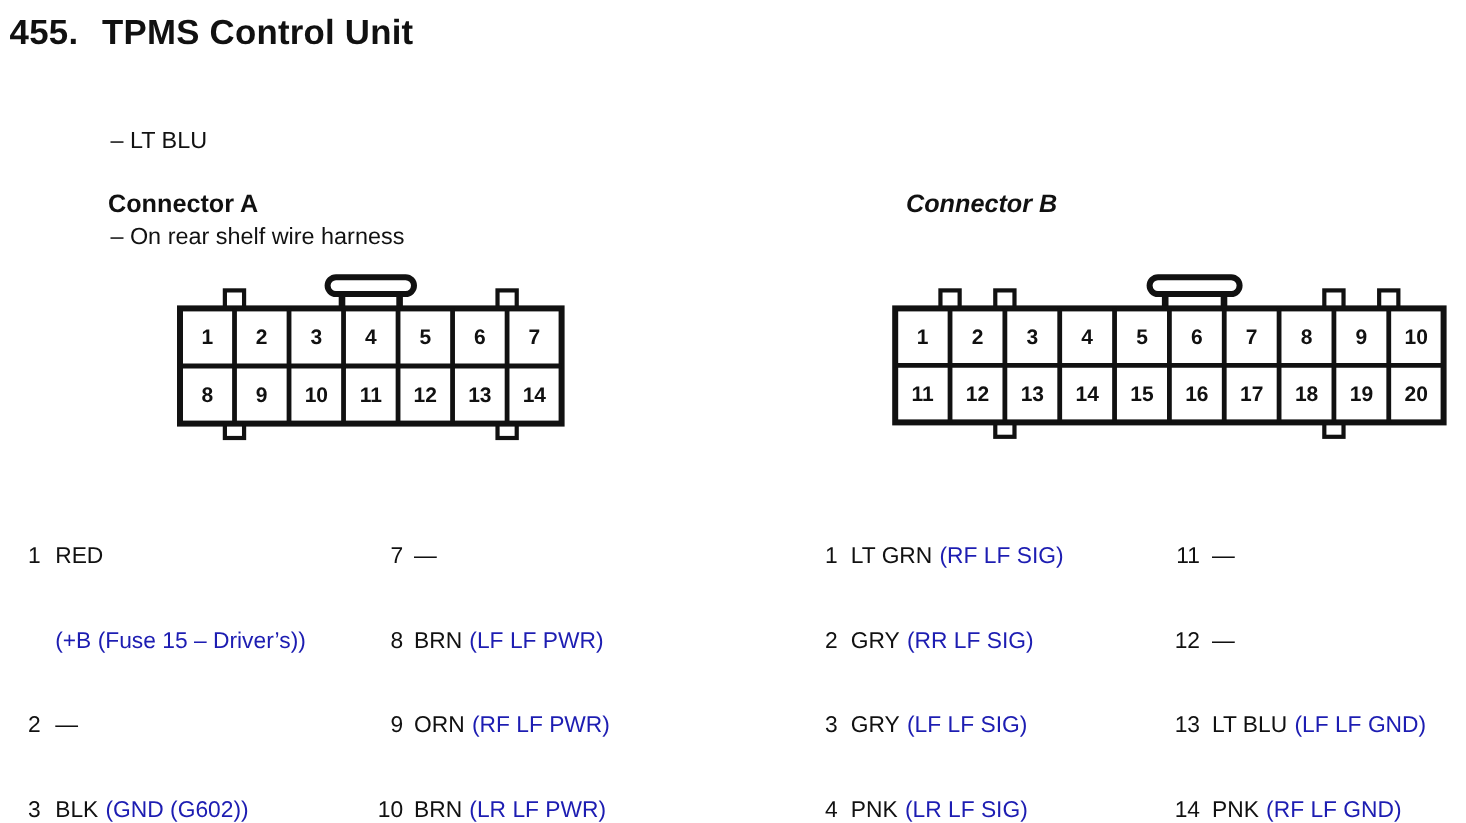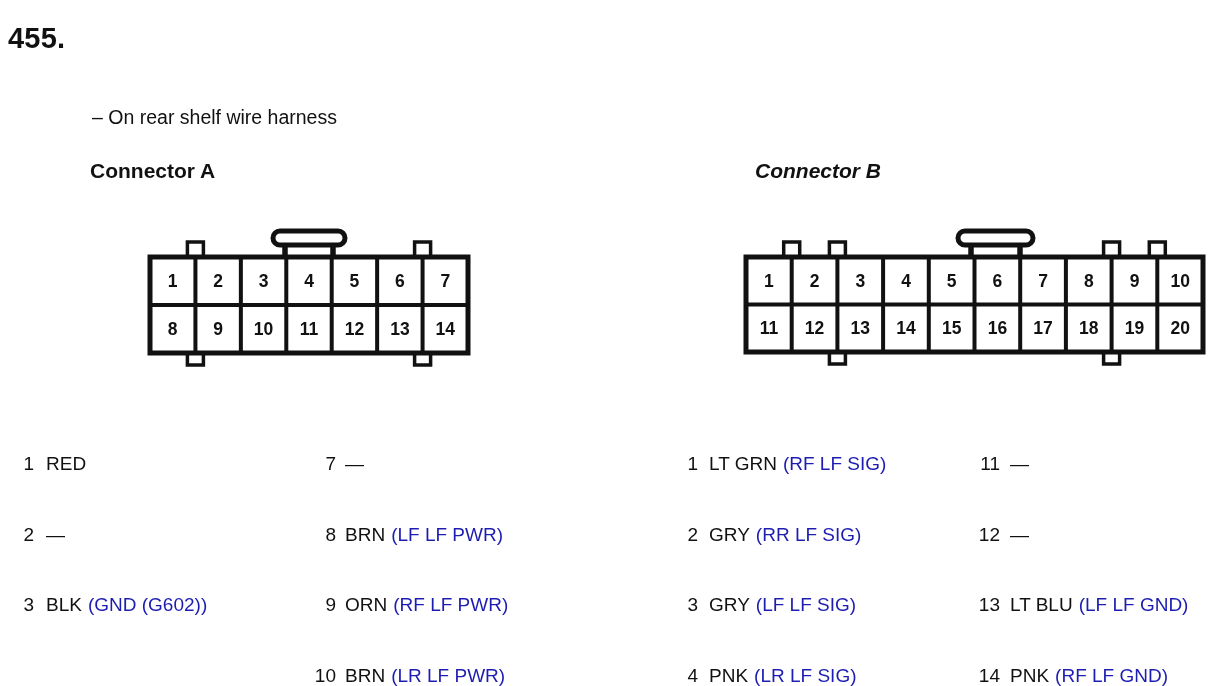--- a/index.html
+++ b/index.html
@@ -8,21 +8,21 @@
     position:relative;
     background:#ffffff;
     font-family:"Liberation Sans", sans-serif;
     color:var(--text-black, #111111);
     overflow:hidden;
   }
   .abs { position:absolute; }
 
   
   .title-row {
-    left:8px; top:22px;
+    left:8px; top:12px;
     display:flex; align-items:baseline;
     font-weight:bold; font-size:29px; letter-spacing:0.2px;
   }
   .title-num { width:77px; flex:none; }
 
   
   .notes {
     left:92px; top:51px;
     font-size:19.5px; line-height:26.5px;
     list-style:none; white-space:pre;
@@ -55,23 +55,25 @@
   .la1 { left:15px;  top:407px; --numw:19px; --gap:12px; }
   .la2 { left:310px; top:407px; --numw:26px; --gap:9px;  }
   .lb1 { left:672px; top:407px; --numw:26px; --gap:11px; }
   .lb2 { left:974px; top:407px; --numw:26px; --gap:10px; }
 </style>
 </head>
 <body>
 
 <div class="abs title-row">
   <span class="title-num">455.</span>
+  <span class="title-text">TPMS Control Unit</span>
 </div>
 
 <ul class="abs notes">
+  <li>– LT BLU</li>
   <li>– On rear shelf wire harness</li>
 </ul>
 
 <div class="abs conn-heading head-a">Connector A</div>
 <div class="abs conn-heading head-b">Connector B</div>
 
 <svg class="abs svg-a" width="345" height="150" viewBox="0 0 345 150">
   <g stroke="#111" fill="none">
 
     <path d="M145,21 V37" stroke-width="5.5"></path>
@@ -135,20 +137,21 @@
   <text class="cnum" x="223.7" y="112">15</text>
   <text class="cnum" x="269.4" y="112">16</text>
   <text class="cnum" x="315.1" y="112">17</text>
   <text class="cnum" x="360.8" y="112">18</text>
   <text class="cnum" x="406.5" y="112">19</text>
   <text class="cnum" x="452.2" y="112">20</text>
 </svg>
 
 <div class="abs pinlist la1">
   <div class="prow"><span class="pnum">1</span><span class="pwire">RED</span></div>
+  <div class="prow cont"><span class="psig">(+B (Fuse 15 – Driver’s))</span></div>
   <div class="prow"><span class="pnum">2</span><span class="pwire">—</span></div>
   <div class="prow"><span class="pnum">3</span><span class="pwire">BLK</span><span class="psig">(GND (G602))</span></div>
   
   
   
   
 </div>
 
 <div class="abs pinlist la2">
   <div class="prow"><span class="pnum">7</span><span class="pwire">—</span></div>

